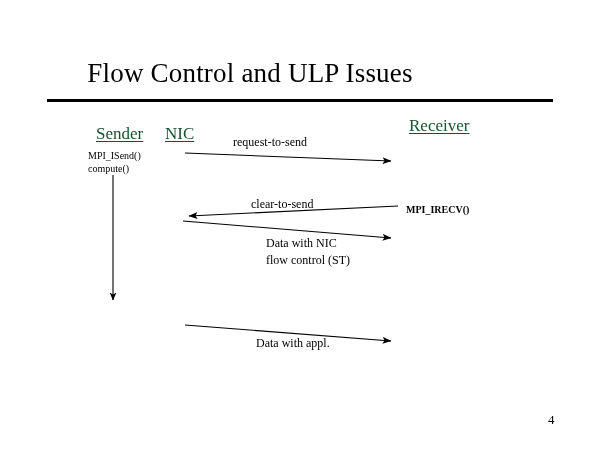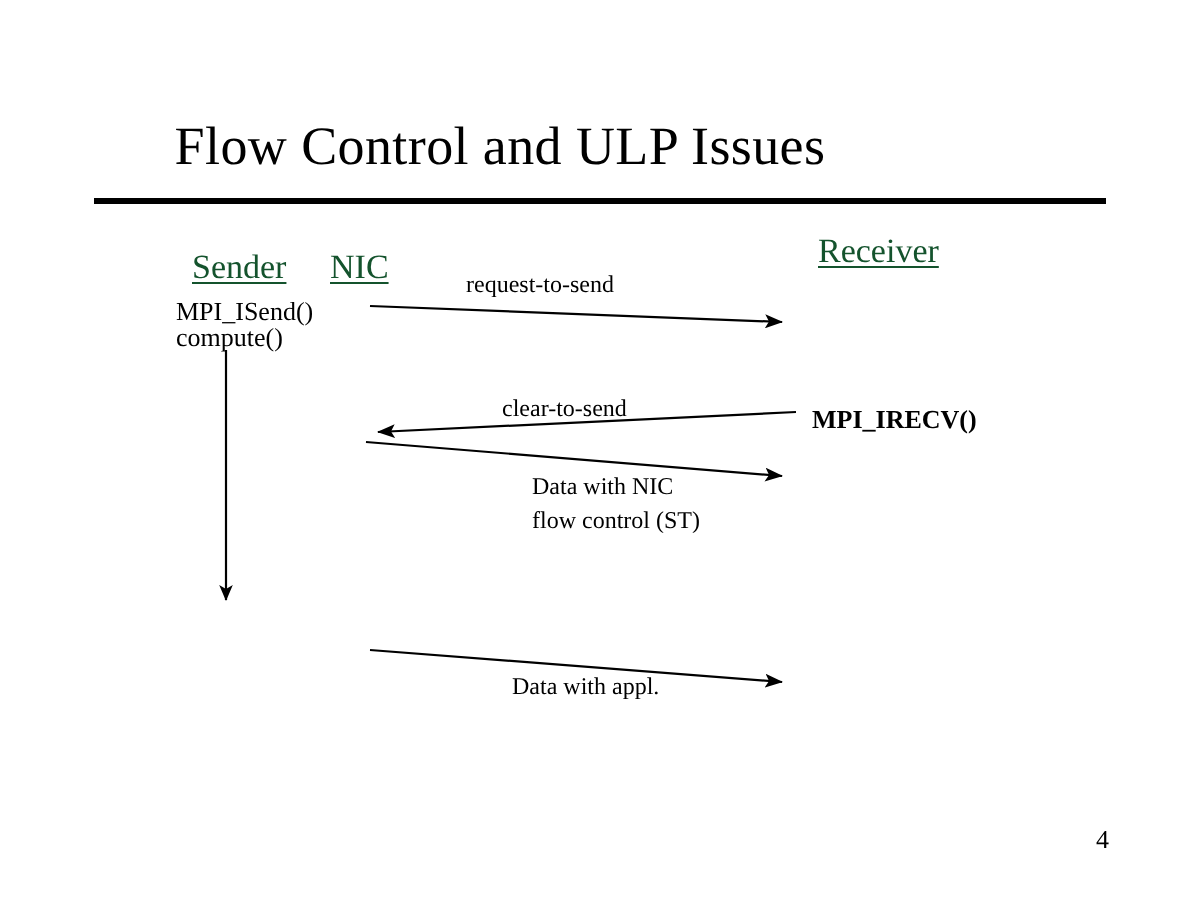--- a/index.html
+++ b/index.html
@@ -49,21 +49,21 @@
     color: #14532d;
   }
   #head-sender { left: 96px;  top: 124px; }
   #head-nic    { left: 165px; top: 124px; text-align: right; }
   #head-recv   { left: 409px; top: 116px; }
 
   
   .code-label {
     position: absolute;
     font-family: "Liberation Serif", "DejaVu Serif", serif;
-    font-size: 13px;
+    font-size: 10px;
     white-space: nowrap;
     color: #000000;
     line-height: 14px;
   }
   #lbl-isend   { left: 88px;  top: 149px; }
   #lbl-compute { left: 88px;  top: 162px; }
   #lbl-irecv   { left: 406px; top: 203px; font-weight: bold; }
 
   
   .msg-label {

